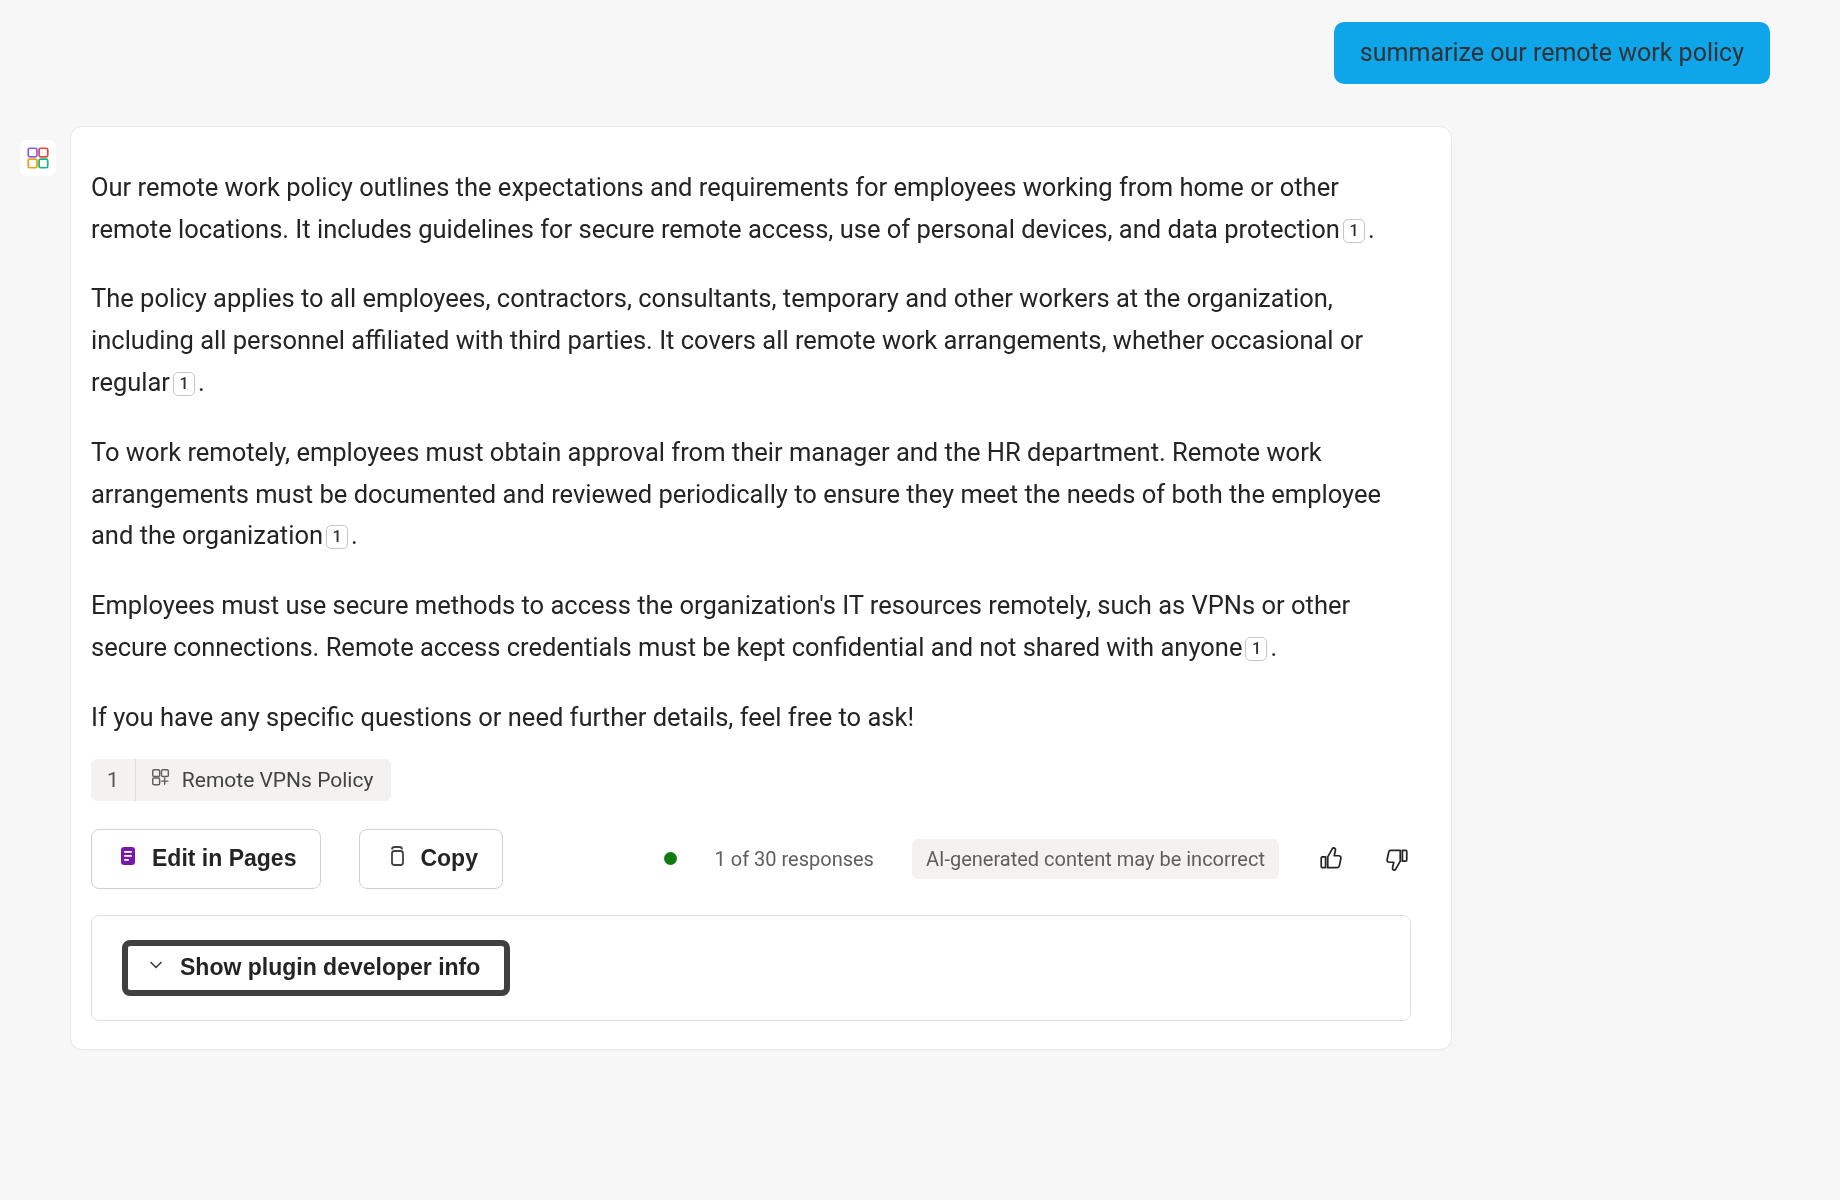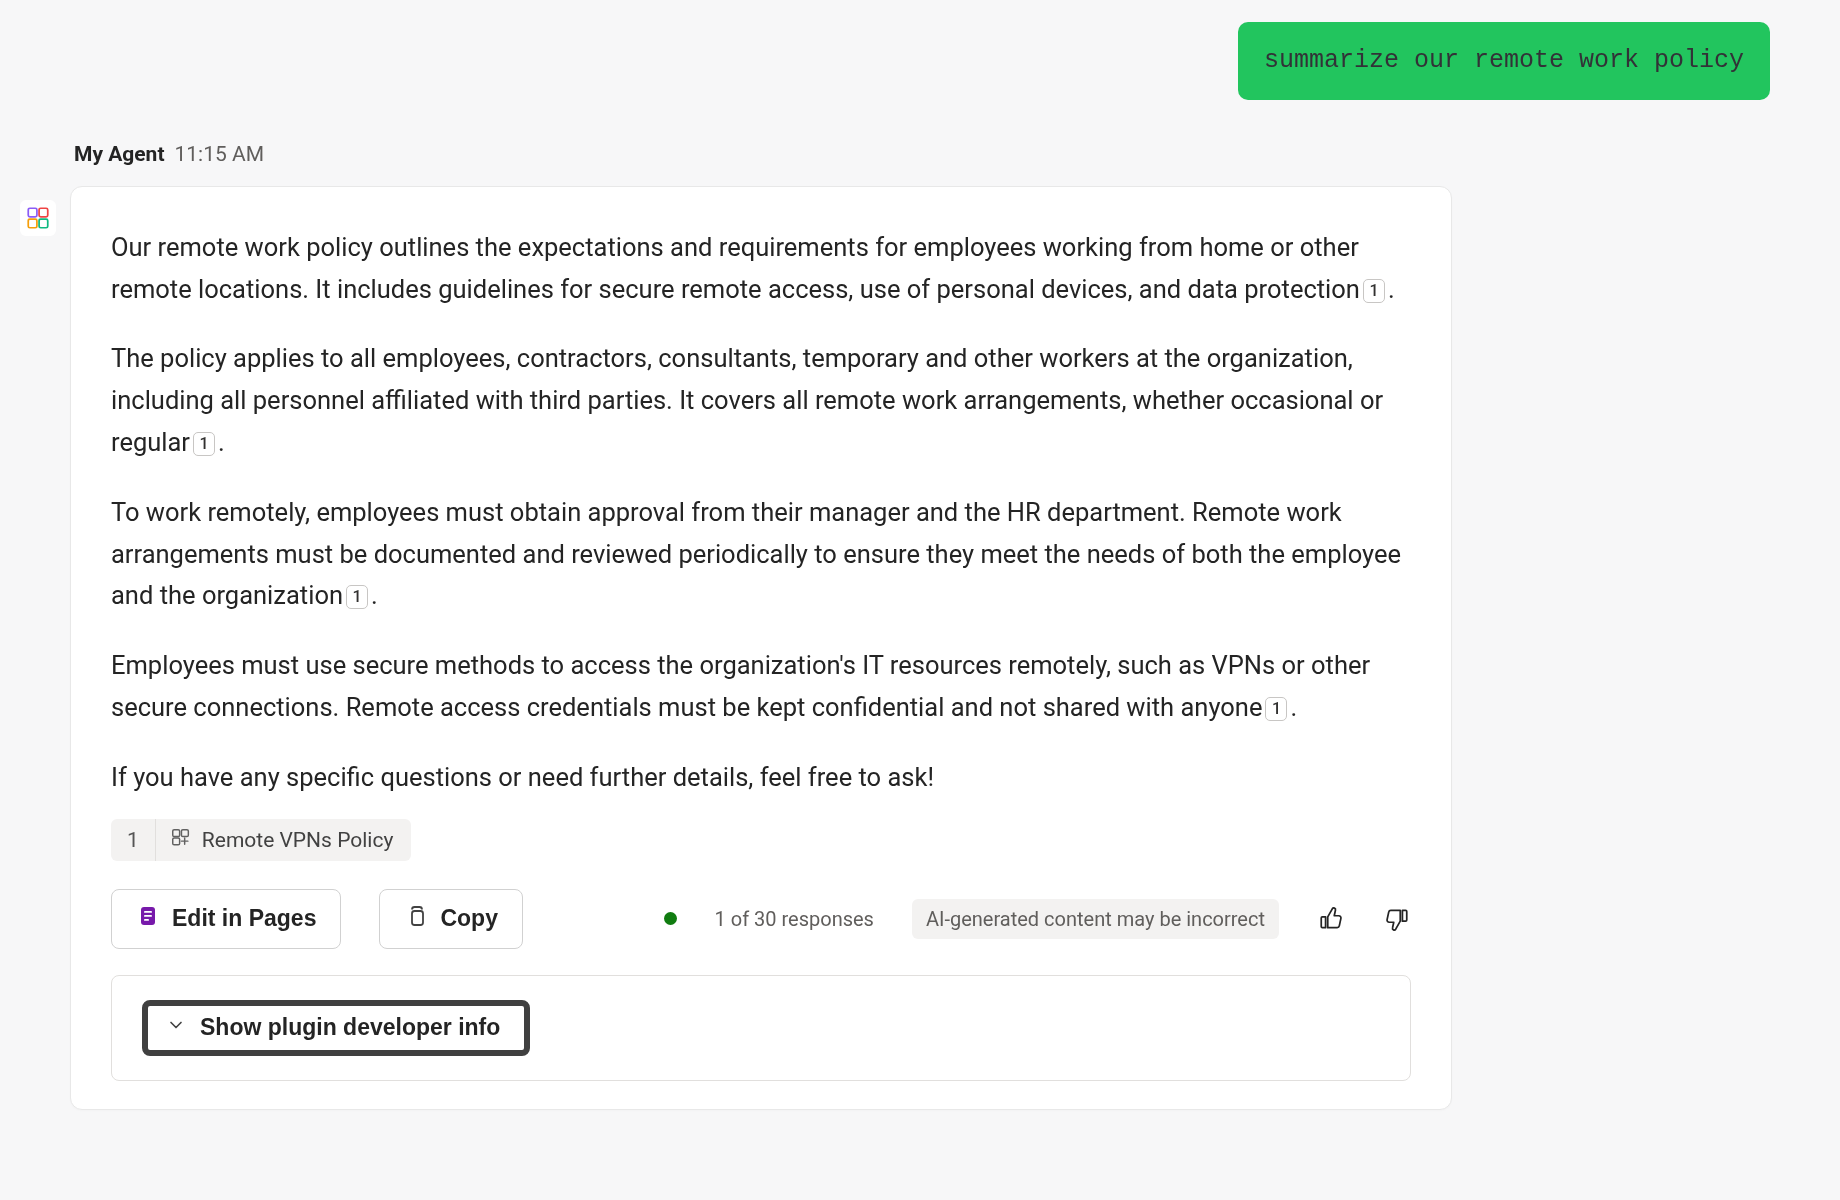--- a/index.html
+++ b/index.html
@@ -17,27 +17,26 @@
     height: 100%;
     padding: 22px 60px 20px 18px;
   }
   .user-row {
     display: flex;
     justify-content: flex-end;
     margin-bottom: 42px;
     padding-right: 10px;
   }
   .user-bubble {
-    background: #22c55e;
+    background: #0ea5e9;
     color: #323237;
     font-size: 25px;
-    padding: 22px 26px;
+    padding: 14px 26px;
     border-radius: 10px;
     line-height: 1.35;
-    font-family: Liberation Mono, monospace;
   }
   .agent-header {
     display: flex;
     align-items: baseline;
     gap: 10px;
     margin-left: 56px;
     margin-bottom: 20px;
   }
   .agent-name {
     font-weight: 700;
@@ -64,21 +63,21 @@
     justify-content: center;
     flex-shrink: 0;
     margin-top: 14px;
   }
   .avatar svg { width: 26px; height: 26px; }
   .card {
     background: #fff;
     border: 1px solid #e8e8e8;
     border-radius: 12px;
     width: 1382px;
-    padding: 40px 40px 28px 40px;
+    padding: 40px 40px 28px 20px;
     box-shadow: 0 1px 2px rgba(0,0,0,0.02);
   }
   .para {
     font-size: 25.5px;
     line-height: 1.64;
     color: #242424;
     margin-bottom: 28px;
   }
   .para:last-of-type { margin-bottom: 20px; }
   .cite {
@@ -194,24 +193,20 @@
 </style>
 </head>
 <body>
 
 <div class="canvas">
 
   <div class="user-row">
     <div class="user-bubble">summarize our remote work policy</div>
   </div>
 
-  <div class="agent-header">
-    <span class="agent-name">My Agent</span>
-    <span class="agent-time">11:15 AM</span>
-  </div>
 
   <div class="agent-row">
     <div class="avatar">
       <svg viewBox="0 0 24 24" fill="none">
         <rect x="3" y="3" width="8" height="8" rx="1.5" stroke="#8b5cf6" stroke-width="1.6"></rect>
         <rect x="13" y="3" width="8" height="8" rx="1.5" stroke="#ef4444" stroke-width="1.6"></rect>
         <rect x="3" y="13" width="8" height="8" rx="1.5" stroke="#f59e0b" stroke-width="1.6"></rect>
         <rect x="13" y="13" width="8" height="8" rx="1.5" stroke="#10b981" stroke-width="1.6"></rect>
       </svg>
     </div>

